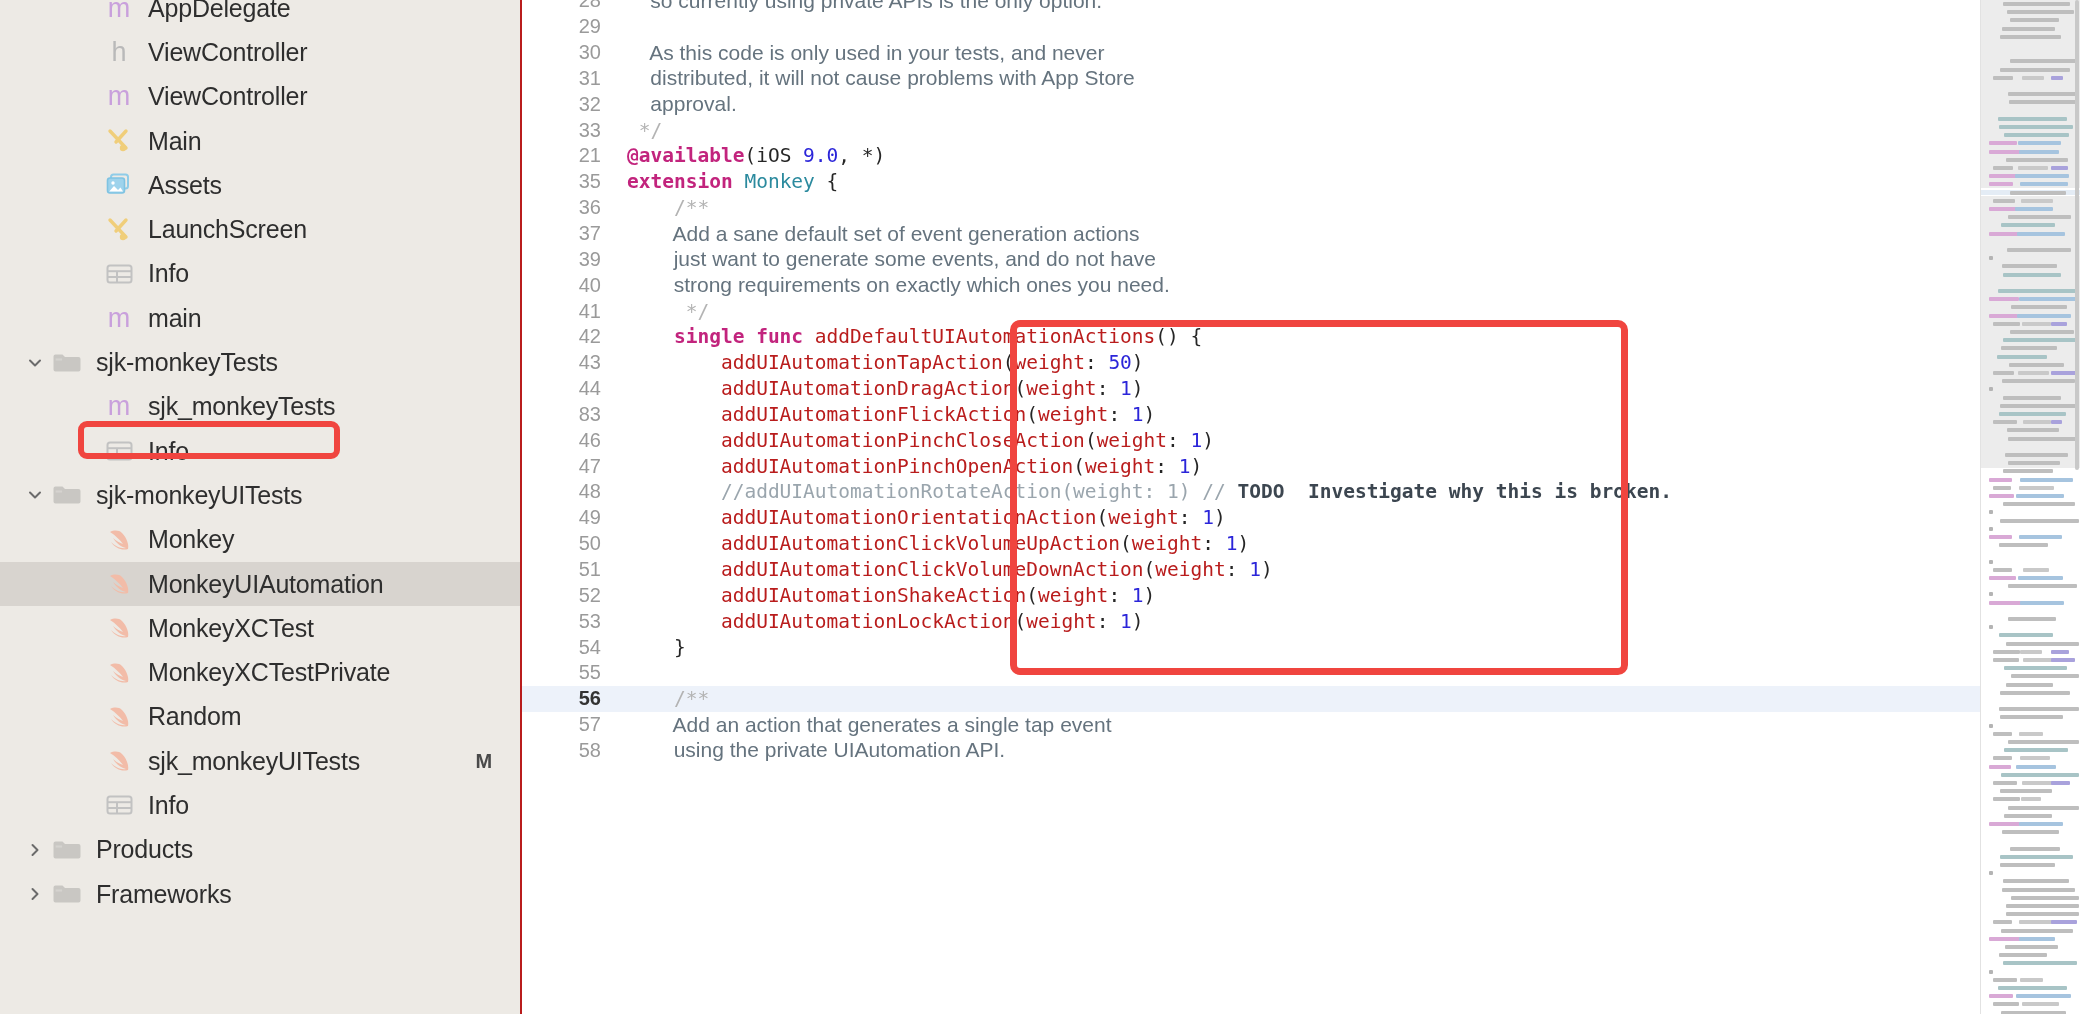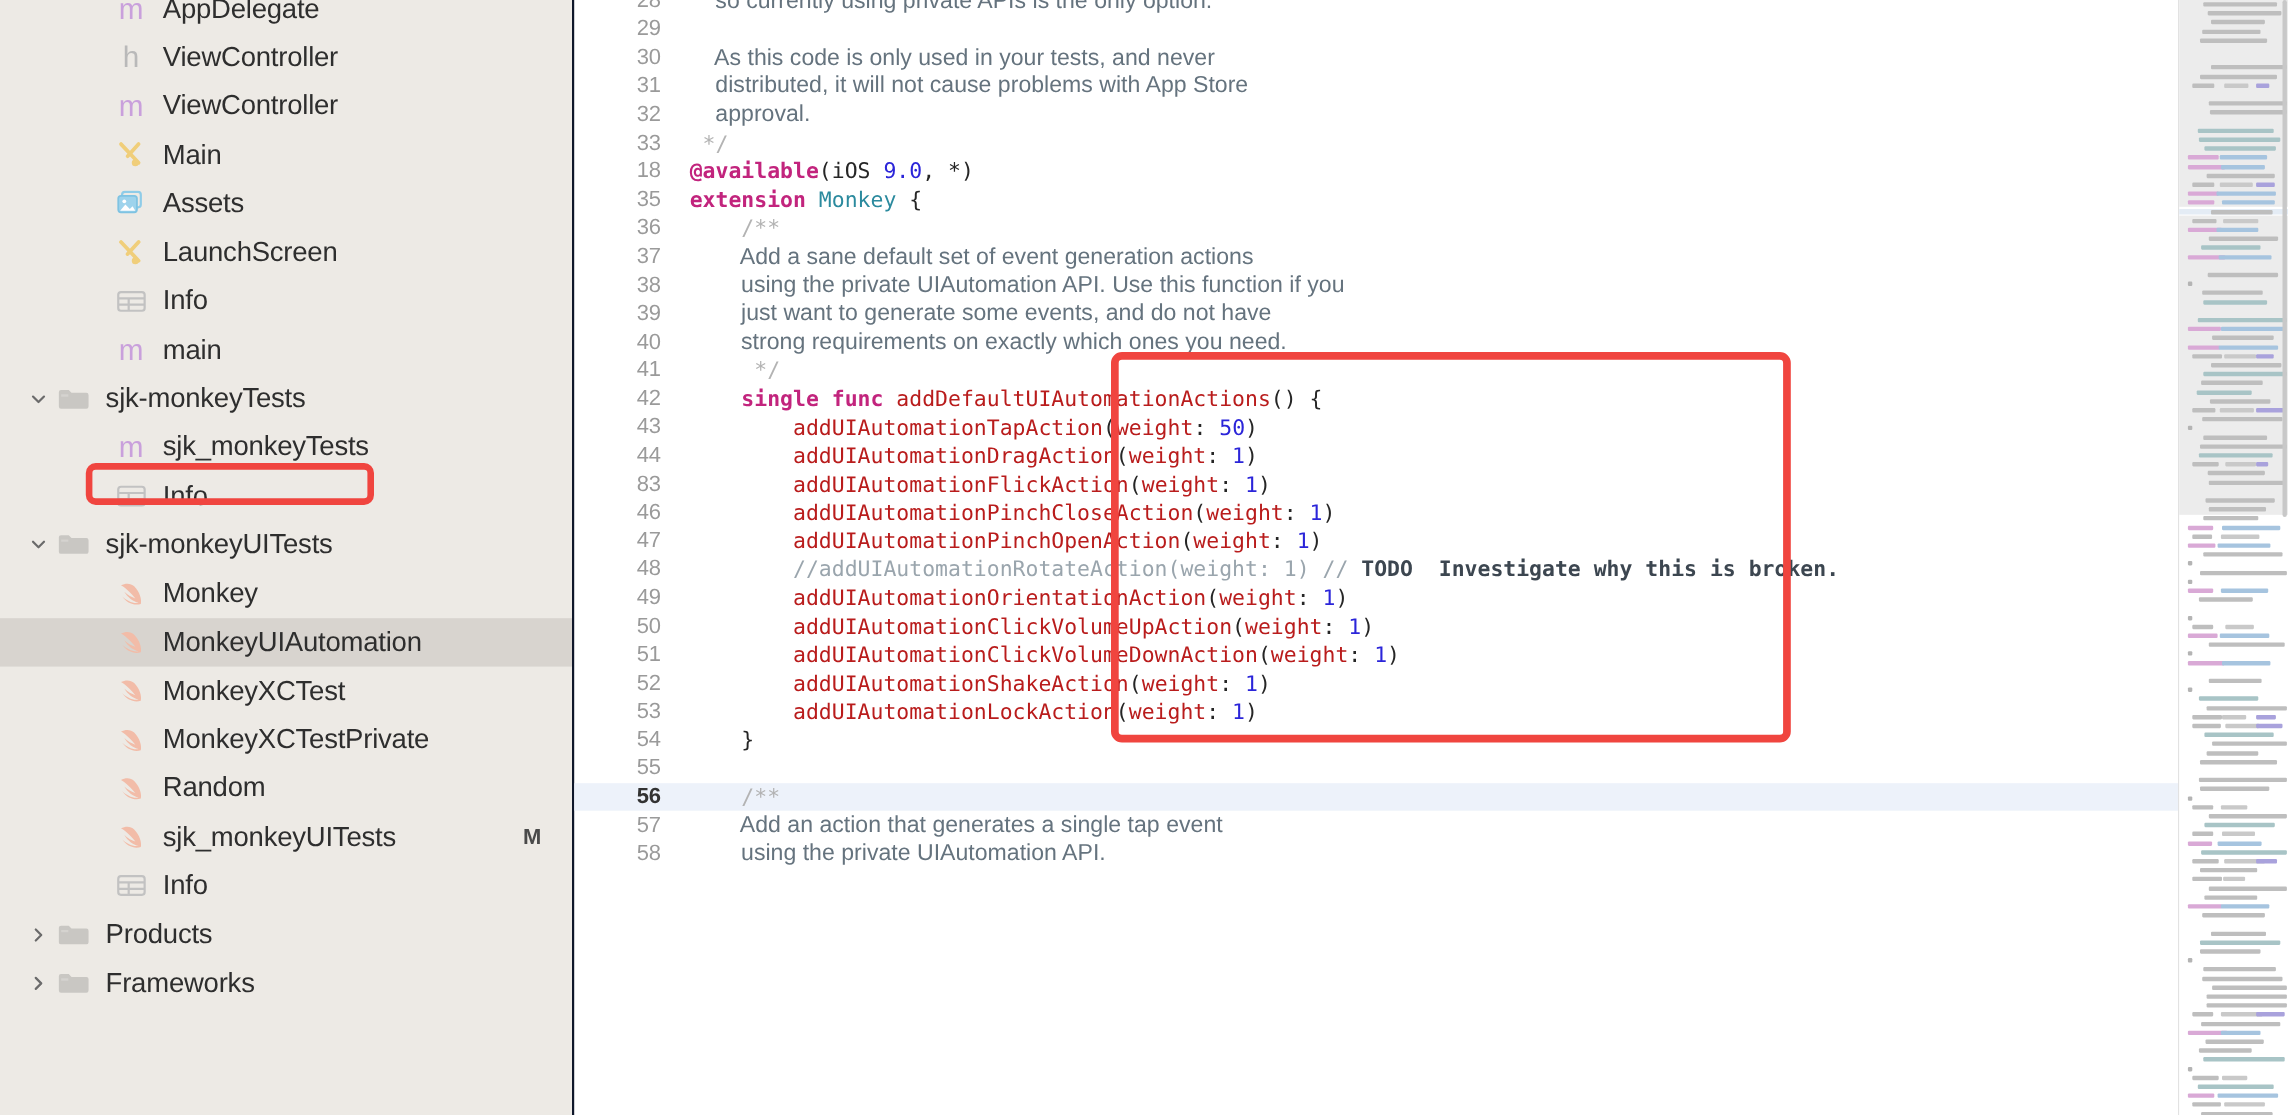--- a/index.html
+++ b/index.html
@@ -71,21 +71,21 @@
   .letter-m { color: #C9A0DC; }
   .letter-h { color: #B9B9B9; }
 
   
   #editor {
     position: relative;
     flex: 1 1 auto;
     height: 1014px;
     background: #ffffff;
     overflow: hidden;
-    border-left: 2px solid #0f172a;
+    border-left: 2px solid #b91c1c;
   }
   #code-scroll {
     position: absolute;
     top: 0; left: 0; right: 0; bottom: 0;
     overflow: hidden;
   }
   .code-line {
     position: relative;
     height: 25.85px;
     display: flex;
@@ -407,25 +407,24 @@
 
   <div id="editor">
     <div id="code-scroll">
       <div id="code-lines" style="margin-top: -12px;">
           <div class="code-line"><span class="lineno">28</span><span class="code-text"><span class="t-doc">    so currently using private APIs is the only option.</span></span></div>
           <div class="code-line"><span class="lineno">29</span><span class="code-text"></span></div>
           <div class="code-line"><span class="lineno">30</span><span class="code-text"><span class="t-doc">    As this code is only used in your tests, and never</span></span></div>
           <div class="code-line"><span class="lineno">31</span><span class="code-text"><span class="t-doc">    distributed, it will not cause problems with App Store</span></span></div>
           <div class="code-line"><span class="lineno">32</span><span class="code-text"><span class="t-doc">    approval.</span></span></div>
           <div class="code-line"><span class="lineno">33</span><span class="code-text"><span class="t-comment"> */</span></span></div>
-          <div class="code-line"><span class="lineno">18</span><span class="code-text"><span class="t-kw">@available</span><span class="t-plain">(iOS </span><span class="t-num">9.0</span><span class="t-plain">, *)</span></span></div>
+          <div class="code-line"><span class="lineno">21</span><span class="code-text"><span class="t-kw">@available</span><span class="t-plain">(iOS </span><span class="t-num">9.0</span><span class="t-plain">, *)</span></span></div>
           <div class="code-line"><span class="lineno">35</span><span class="code-text"><span class="t-kw">extension </span><span class="t-type">Monkey</span><span class="t-plain"> {</span></span></div>
           <div class="code-line"><span class="lineno">36</span><span class="code-text"><span class="t-comment">    /**</span></span></div>
           <div class="code-line"><span class="lineno">37</span><span class="code-text"><span class="t-doc">        Add a sane default set of event generation actions</span></span></div>
-          <div class="code-line"><span class="lineno">38</span><span class="code-text"><span class="t-doc">        using the private UIAutomation API. Use this function if you</span></span></div>
           <div class="code-line"><span class="lineno">39</span><span class="code-text"><span class="t-doc">        just want to generate some events, and do not have</span></span></div>
           <div class="code-line"><span class="lineno">40</span><span class="code-text"><span class="t-doc">        strong requirements on exactly which ones you need.</span></span></div>
           <div class="code-line"><span class="lineno">41</span><span class="code-text"><span class="t-comment">     */</span></span></div>
           <div class="code-line"><span class="lineno">42</span><span class="code-text"><span class="t-kw">    single func </span><span class="t-fn">addDefaultUIAutomationActions</span><span class="t-plain">() {</span></span></div>
           <div class="code-line"><span class="lineno">43</span><span class="code-text"><span class="t-fn">        addUIAutomationTapAction</span><span class="t-plain">(</span><span class="t-fn">weight</span><span class="t-plain">: </span><span class="t-num">50</span><span class="t-plain">)</span></span></div>
           <div class="code-line"><span class="lineno">44</span><span class="code-text"><span class="t-fn">        addUIAutomationDragAction</span><span class="t-plain">(</span><span class="t-fn">weight</span><span class="t-plain">: </span><span class="t-num">1</span><span class="t-plain">)</span></span></div>
           <div class="code-line"><span class="lineno">83</span><span class="code-text"><span class="t-fn">        addUIAutomationFlickAction</span><span class="t-plain">(</span><span class="t-fn">weight</span><span class="t-plain">: </span><span class="t-num">1</span><span class="t-plain">)</span></span></div>
           <div class="code-line"><span class="lineno">46</span><span class="code-text"><span class="t-fn">        addUIAutomationPinchCloseAction</span><span class="t-plain">(</span><span class="t-fn">weight</span><span class="t-plain">: </span><span class="t-num">1</span><span class="t-plain">)</span></span></div>
           <div class="code-line"><span class="lineno">47</span><span class="code-text"><span class="t-fn">        addUIAutomationPinchOpenAction</span><span class="t-plain">(</span><span class="t-fn">weight</span><span class="t-plain">: </span><span class="t-num">1</span><span class="t-plain">)</span></span></div>
           <div class="code-line"><span class="lineno">48</span><span class="code-text"><span class="t-comment2">        //addUIAutomationRotateAction(weight: 1) // </span><span class="t-todo">TODO</span><span class="t-todo-text">  Investigate why this is broken.</span></span></div>

